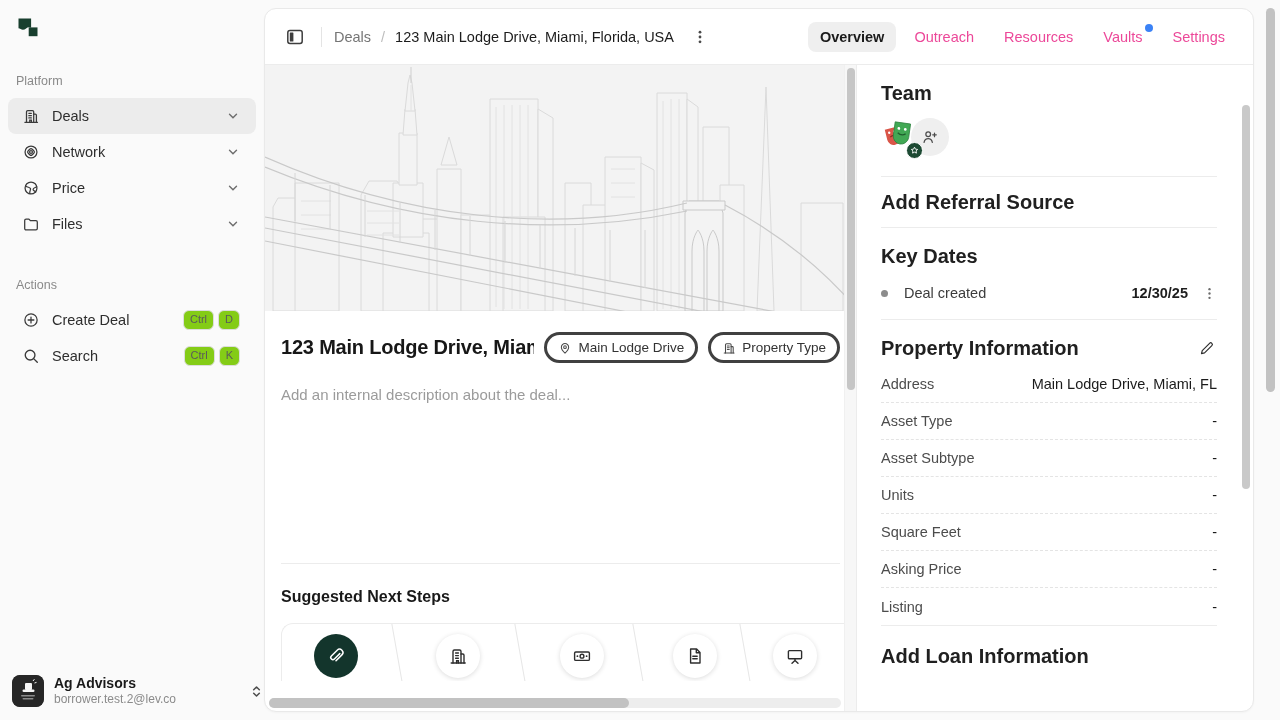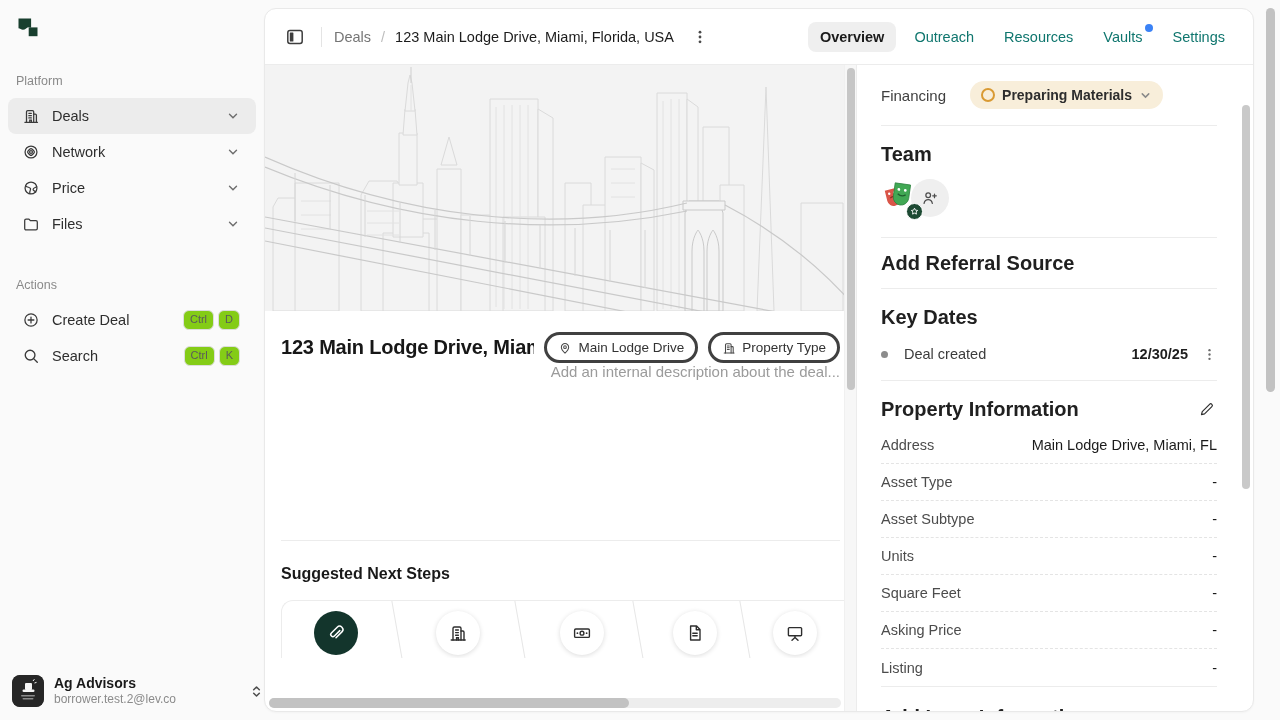--- a/index.html
+++ b/index.html
@@ -49,38 +49,38 @@
     height:56px; display:flex; align-items:center; padding:0 16px; border-bottom:1px solid #ececec;
   }
   .hdr-left { display:flex; align-items:center; gap:12px; min-width:0; flex:1; }
   .icon-btn { color:#3d3d3d; background:none; border:none; padding:4px; border-radius:6px; cursor:pointer; display:flex; }
   .vdiv { width:1px; height:20px; background:#e4e4e4; }
   .crumb { display:flex; align-items:center; gap:10px; font-size:14.5px; min-width:0; }
   .crumb-parent { color:#757575; cursor:pointer; }
   .crumb-sep { color:#bdbdbd; }
   .crumb-cur { color:#1c1c1c; font-weight:500; white-space:nowrap; }
   .tabs { display:flex; align-items:center; gap:6px; }
-  .tab { position:relative; font-size:14.5px; color:#0f766e; font-weight:500; padding:7px 12px; border-radius:8px; cursor:pointer; white-space:nowrap; }
+  .tab { position:relative; font-size:14.5px; color:#ec4899; font-weight:500; padding:7px 12px; border-radius:8px; cursor:pointer; white-space:nowrap; }
   .tab.active { background:#efefef; color:#1b1b1b; font-weight:700; }
   .tab .dot { position:absolute; top:2px; right:2px; width:8px; height:8px; border-radius:50%; }
 
   .card-body { display:flex; height:647px; }
 
   
   .main-col { width:592px; position:relative; border-right:1px solid #ececec; overflow:hidden; }
   .skyline { height:246px; background:#f3f3f3; overflow:hidden; }
   .main-pad { padding:0 16px; }
   .title-row { display:flex; align-items:center; gap:10px; margin-top:21px; }
   .deal-title { font-size:20px; font-weight:700; color:#171717; white-space:nowrap; overflow:hidden; flex:1; min-width:0; letter-spacing:-.2px; }
   .tag {
     flex:none; display:flex; align-items:center; gap:6px; border:3px solid #404040; border-radius:16px;
     padding:5px 11px; font-size:13.5px; color:#333; background:#fff; cursor:pointer; white-space:nowrap;
   }
   .tag .icn { color:#4a4a4a; }
-  .desc { font-size:15px; color:#9b9b9b; cursor:text;text-align:right; }
+  .desc { margin-top:23px; font-size:15px; color:#9b9b9b; cursor:text; }
   .spacer { height:160px; }
   .hdiv { border-top:1px solid #ececec; }
   .steps-title { margin:24px 0 17px; font-size:16px; font-weight:700; color:#191919; }
   .steps-row {
     position:relative; height:58px; overflow:hidden; margin-right:-17px;
     border:1px solid #ececec; border-right:none; border-bottom:none; border-radius:12px 0 0 0;
     background:#fff;
   }
   .step-sep { position:absolute; top:-8px; width:1px; height:80px; background:#e6e6e6; transform:rotate(-10deg); }
   .step-circle {
@@ -456,32 +456,20 @@
       <div class="main-vscroll">
           <span class="thumb"></span>
         </div>
       <div class="main-hscroll">
           <span class="thumb"></span>
         </div>
     </div>
 
     <aside class="panel">
 
-      <div class="sect fin-row">
-        <span class="fin-label">Financing</span>
-        <span class="status-pill" style="background:#f8eeda">
-          <span class="ring" style="border-color:#d99a33"></span>
-          <span>Preparing Materials</span>
-          <span class="pill-chev">
-              <svg width="13" height="13" viewBox="0 0 16 16" fill="none" stroke="currentColor" stroke-width="1.8" stroke-linecap="round">
-                <path d="M4 6l4 4 4-4"></path>
-              </svg>
-            </span>
-        </span>
-      </div>
 
       <div class="sect team-sect">
         <div class="sect-title">Team</div>
         <div class="team-avatars">
           <span class="masks-wrap">
             <svg width="38" height="38" viewBox="0 0 38 38">
               <g transform="rotate(-14 12 20)">
                   <path d="M6 10h13v10.5A6.5 6.5 0 0 1 6 20.5z" fill="#d95548"></path>
                   <circle cx="9.6" cy="14" r="1.2" fill="#fff"></circle>
                   <circle cx="15" cy="14" r="1.2" fill="#fff"></circle>

